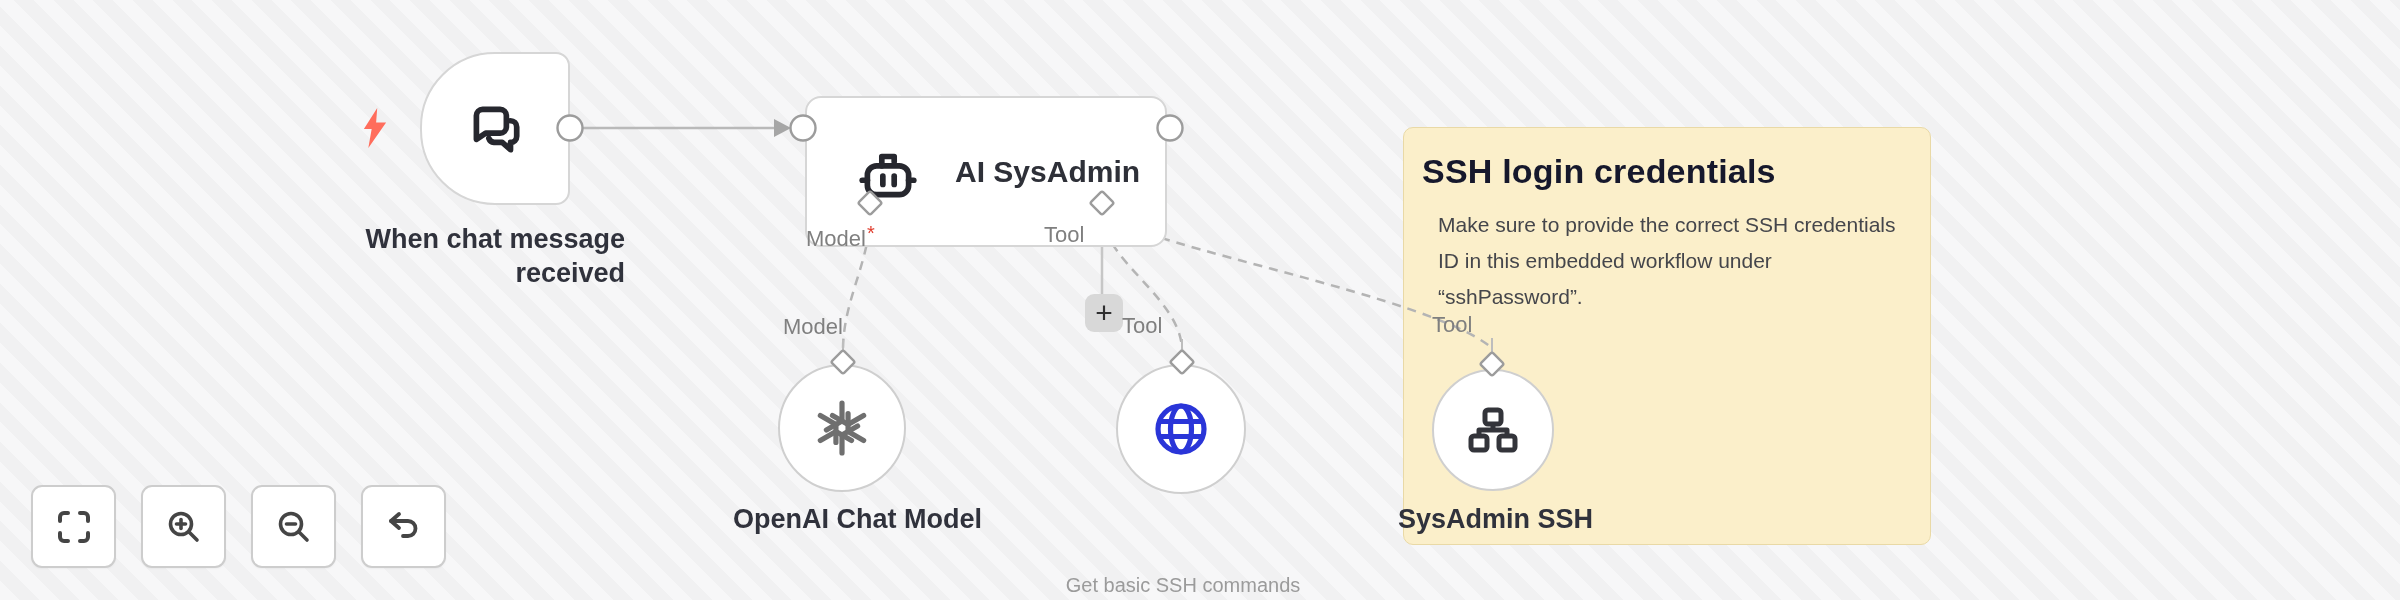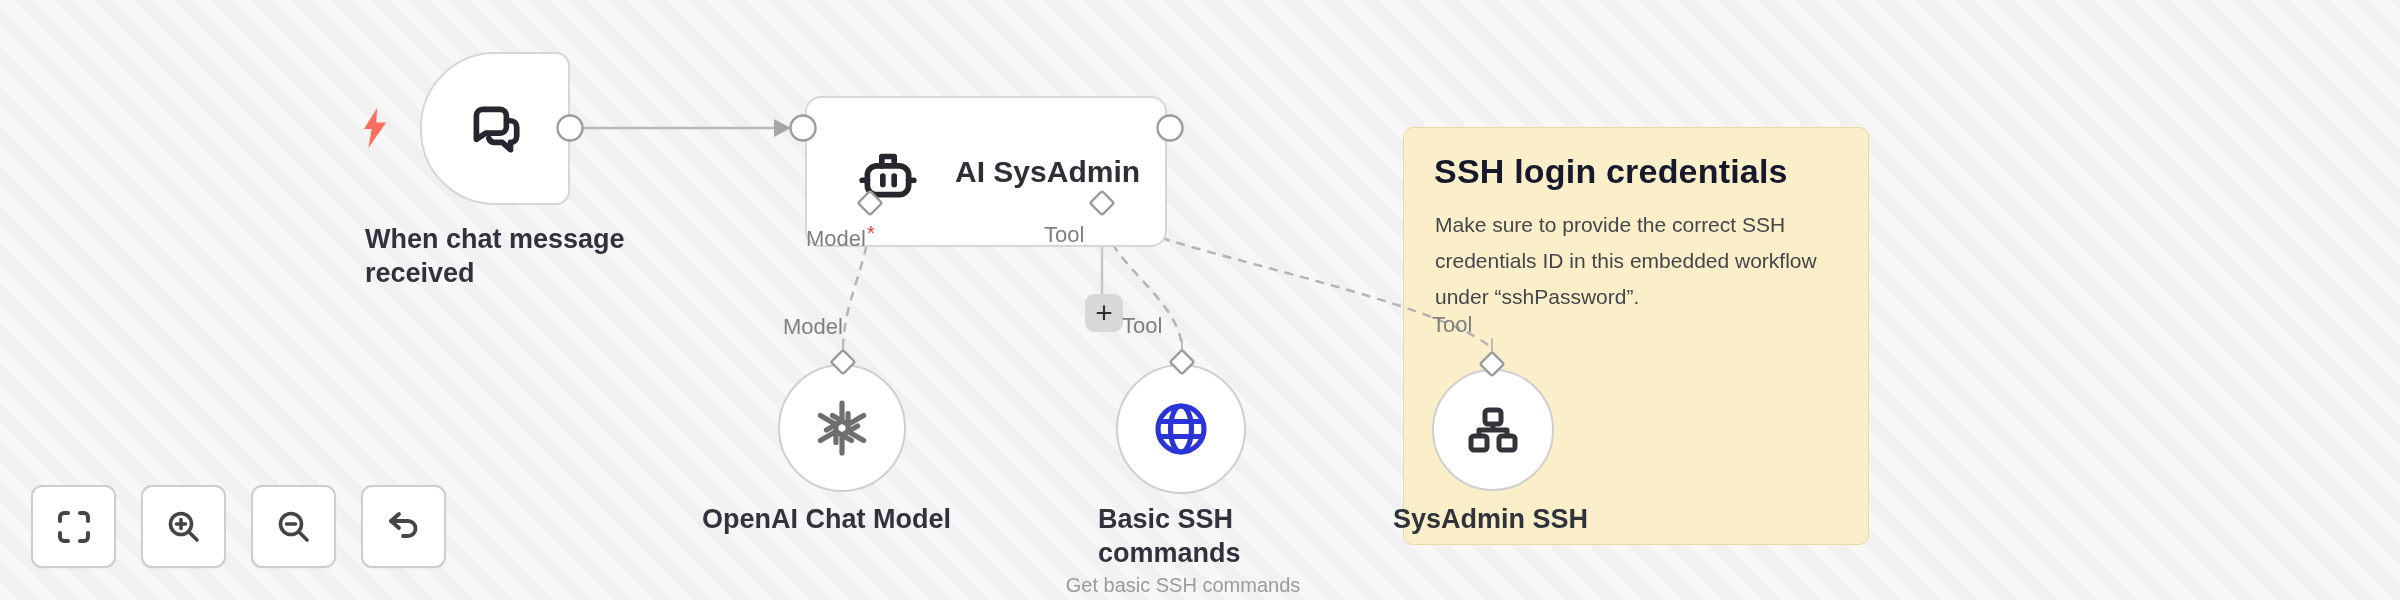--- a/index.html
+++ b/index.html
@@ -8,26 +8,26 @@
     position:relative;width:2400px;height:600px;
     background-color:#f4f4f5;
     background-image:repeating-linear-gradient(45deg,#f7f7f8 0 14px,#f1f1f2 14px 28px);
   }
   .overlay{position:absolute;left:0;top:0;width:2400px;height:600px;pointer-events:none;}
   #lines-layer{z-index:2;}
   #ports-layer{z-index:4;}
 
   
   .sticky{
-    position:absolute;left:1403px;top:127px;width:466px;height:418px;
+    position:absolute;left:1403px;top:127px;width:528px;height:418px;
     background:#fbefca;border:1px solid #e9d9a6;border-radius:10px;
-    box-sizing:border-box;padding:24px 30px;z-index:1;
+    box-sizing:border-box;padding:24px 18px;z-index:1;
   }
   .sticky h1{margin:0 0 16px 0;font-size:34px;font-weight:700;color:#16182c;letter-spacing:.2px;}
-  .sticky p{margin:1px;font-size:21px;line-height:36px;color:#45464b;max-width:530px;}
+  .sticky p{margin:16px;font-size:21px;line-height:36px;color:#45464b;max-width:530px;}
 
   
   .trigger-node{
     position:absolute;left:420px;top:52px;width:150px;height:153px;
     background:#fff;border:2px solid #d6d6d6;border-radius:75px 14px 14px 75px;
     box-sizing:border-box;display:flex;align-items:center;justify-content:center;z-index:3;
   }
   .agent-node{
     position:absolute;left:805px;top:52px;width:362px;height:151px;
     background:#fff;border:2px solid #d6d6d6;border-radius:16px;
@@ -38,21 +38,21 @@
   .sub-node{
     position:absolute;background:#fff;border:2px solid #cfcfcf;border-radius:50%;
     box-sizing:border-box;display:flex;align-items:center;justify-content:center;z-index:3;
   }
   #openai-node{left:778px;top:364px;width:128px;height:128px;}
   #basic-ssh-node{left:1116px;top:364px;width:130px;height:130px;}
   #execute-ssh-node{left:1432px;top:369px;width:122px;height:122px;}
 
   
   .node-label{
-    position:absolute;text-align:left;font-size:27px;font-weight:700;color:#30323c;
+    position:absolute;text-align:right;font-size:27px;font-weight:700;color:#30323c;
     line-height:34px;z-index:4;
   }
   #trigger-label{left:365px;top:222px;width:260px;}
   #openai-label{left:702px;top:502px;width:280px;}
   #basic-label{left:1098px;top:502px;width:166px;}
   #execute-label{left:1393px;top:502px;width:200px;}
   .sub-label{
     position:absolute;text-align:center;font-size:20px;font-weight:400;color:#9b9b9b;z-index:4;
   }
   #basic-sublabel{left:1043px;top:574px;width:280px;}
@@ -169,21 +169,20 @@
     <svg width="58" height="58" viewBox="-29 -29 58 58">
       <g fill="none" stroke="#2a35d8" stroke-width="5.2">
         <circle cx="0" cy="0" r="23"></circle>
         <ellipse cx="0" cy="0" rx="10.5" ry="23"></ellipse>
         <line x1="-22" y1="-7.5" x2="22" y2="-7.5"></line>
         <line x1="-22" y1="7.5" x2="22" y2="7.5"></line>
       </g>
     </svg>
   </div>
   <div class="port-label" id="basic-port-label">Tool</div>
-  <div class="node-label" id="basic-label">Basic SSH commands</div>
   <div class="sub-label" id="basic-sublabel">Get basic SSH commands</div>
 
   <div class="sub-node" id="execute-ssh-node">
     <svg width="56" height="56" viewBox="0 0 56 56">
       <g fill="#fff" stroke="#33343a" stroke-width="5" stroke-linejoin="round">
         <path d="M28 22 v6 M14 34 v-6 h28 v6" fill="none"></path>
         <rect x="20" y="8" width="16" height="14" rx="3"></rect>
         <rect x="6" y="34" width="16" height="14" rx="3"></rect>
         <rect x="34" y="34" width="16" height="14" rx="3"></rect>
       </g>

